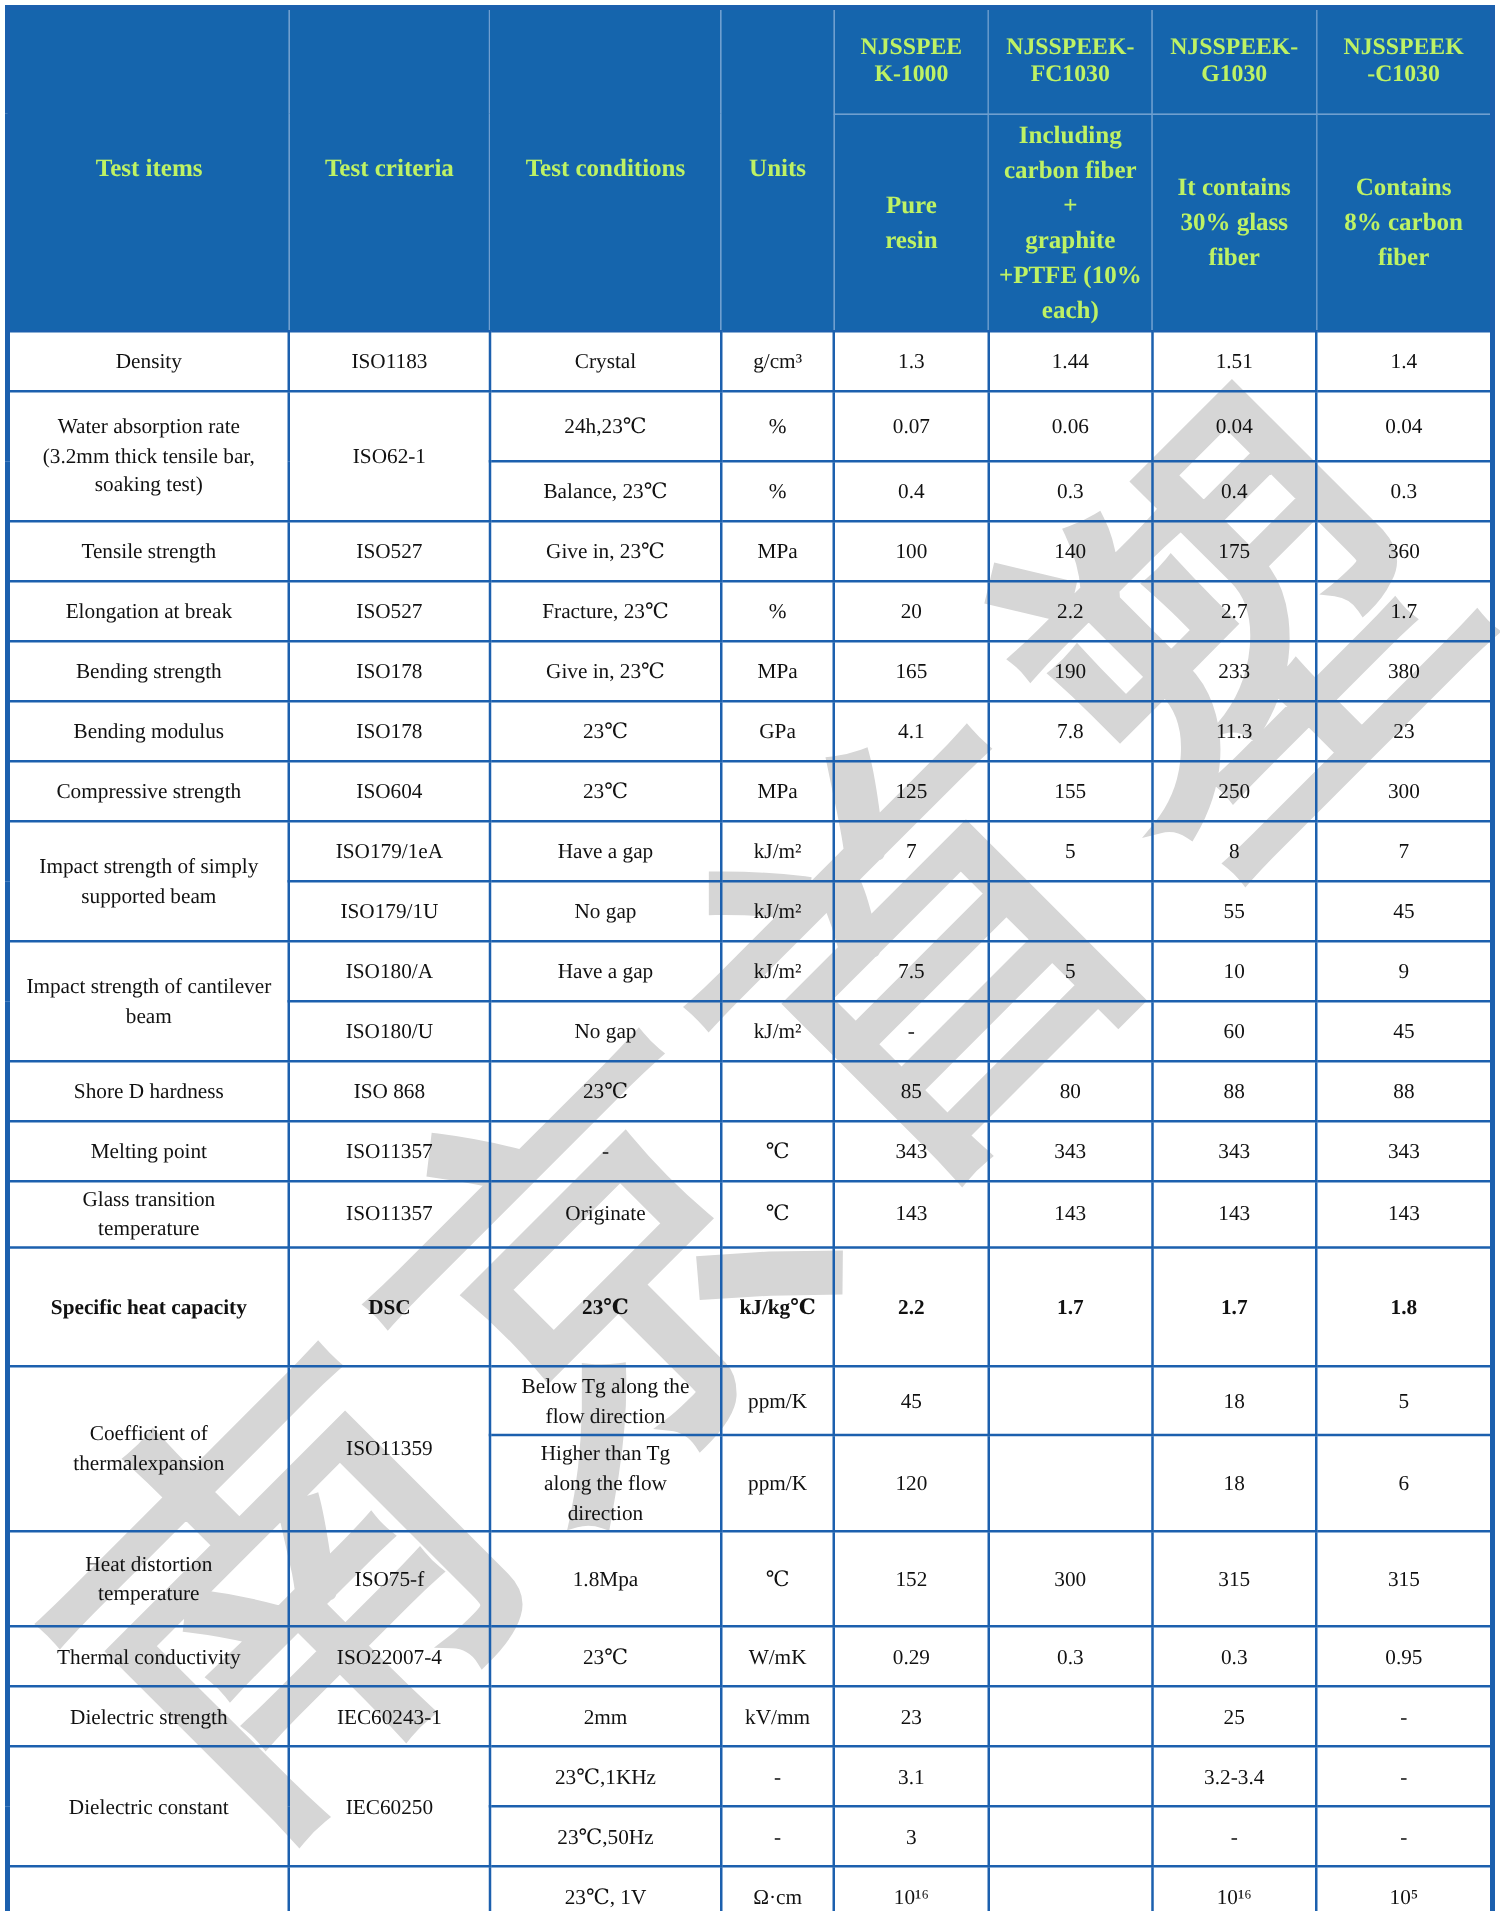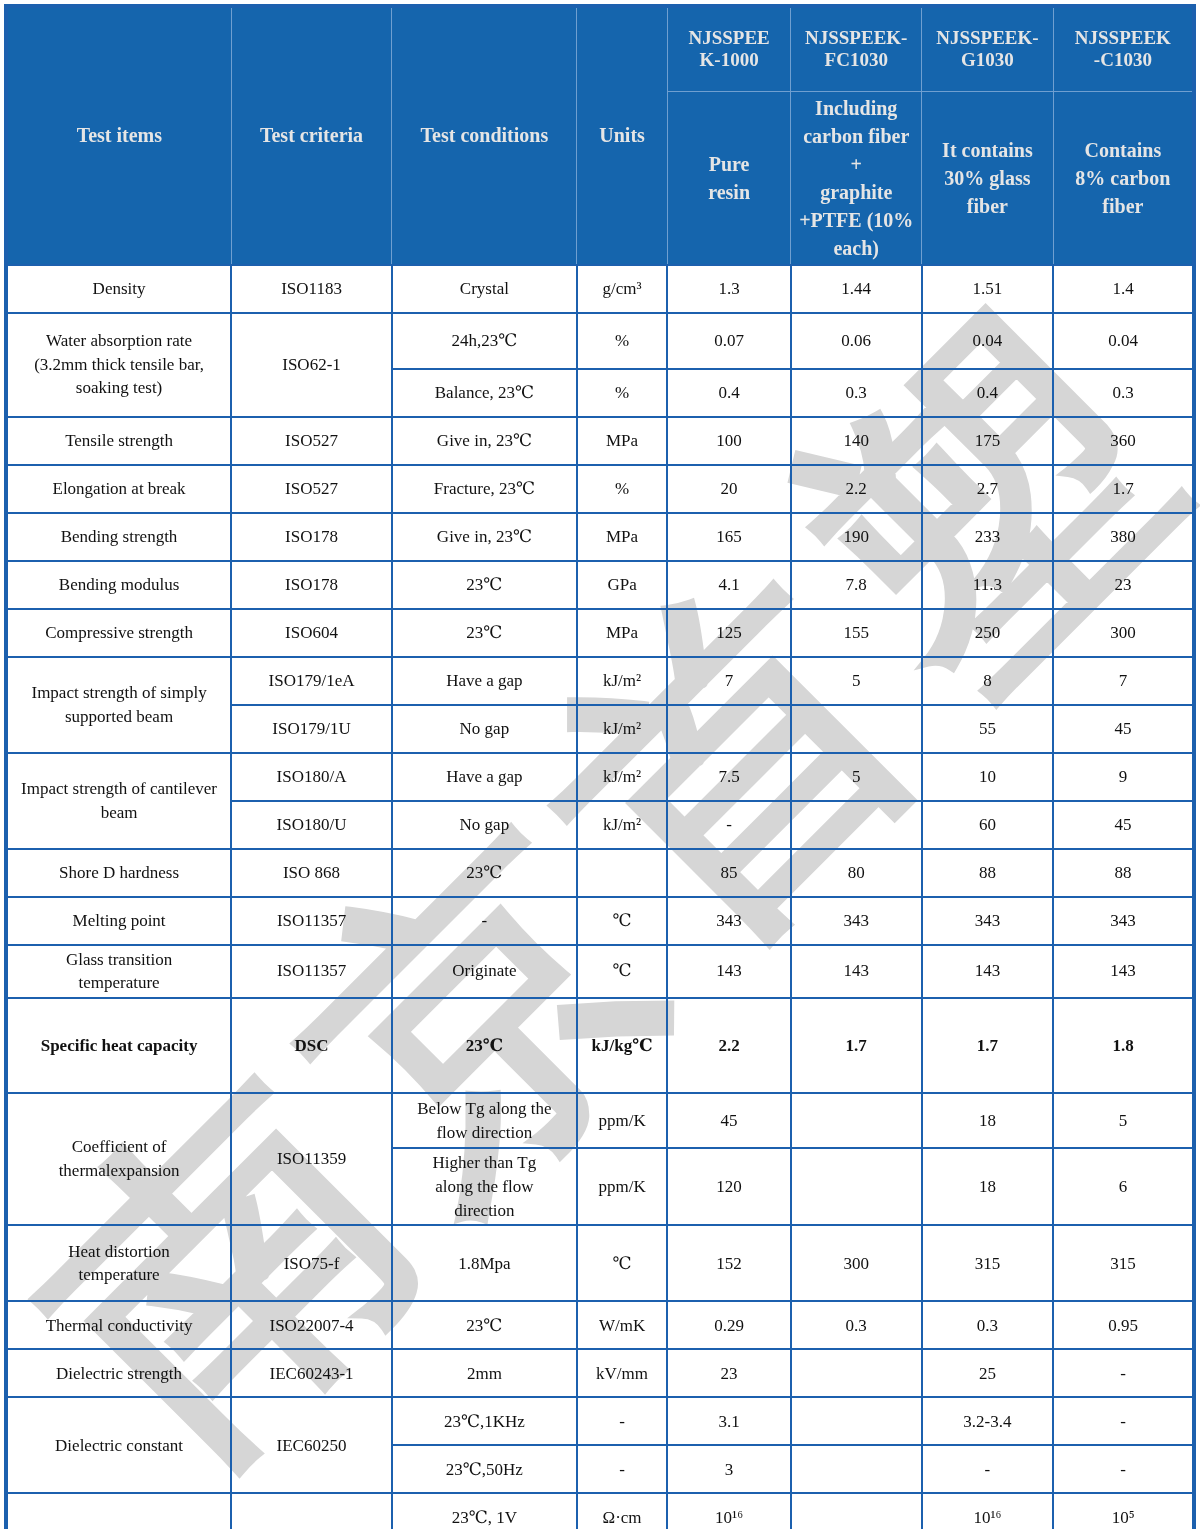--- a/index.html
+++ b/index.html
@@ -34,21 +34,21 @@
   col.c-item{width:224px}
   col.c-crit{width:160px}
   col.c-cond{width:184px}
   col.c-unit{width:90px}
   col.c-v1{width:123px}
   col.c-v2{width:130px}
   col.c-v3{width:131px}
   col.c-v4{width:140px}
   thead th{
     background:#1565ad;
-    color:#e5e5e5;
+    color:#bef264;
     border:1px solid #6f9fd0;
     font-weight:bold;
     white-space:pre-line;
     padding:2px 4px;
     vertical-align:middle;
     text-align:center;
   }
   thead th.fixed{font-size:20px;}
   thead th.pname{font-size:19px;}
   thead th.pdesc{font-size:20px;line-height:1.4;}

